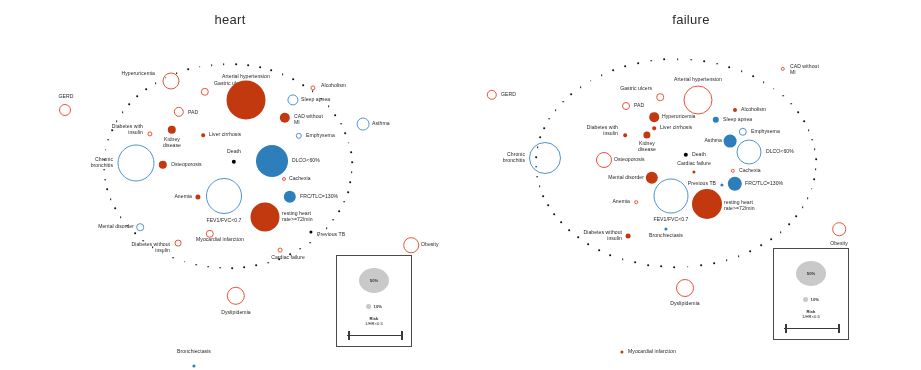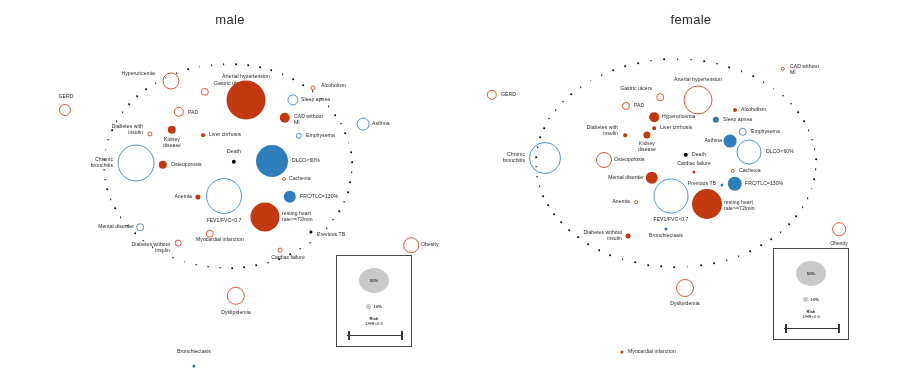--- a/index.html
+++ b/index.html
@@ -22,42 +22,42 @@
   .legend .risk{position:absolute;left:50%;transform:translateX(-50%);text-align:center;font-size:4.2px;color:#222;font-weight:bold;line-height:1.25;}
   .legend .bar{position:absolute;left:50%;transform:translateX(-50%);height:1px;background:#3a3a3a;}
   .legend .cap{position:absolute;width:1.6px;background:#3a3a3a;}
 </style>
 </head>
 <body>
 
 <div id="root">
 
   <div class="panel" id="panel-male" style="left:0">
-    <div class="panel-title">male</div>
+    <div class="panel-title">heart</div>
     <div class="layer" id="layer-male"></div>
     <div class="legend" id="legend-male" style="left: 336px; top: 255px; width: 76px; height: 92px;">
         <div class="big" style="width: 30px; height: 25px; top: 12px;">
           <span>50%</span>
         </div>
         <div class="smallrow" style="top: 48px;">
           <div class="smalldot"></div>
           <span>10%</span>
         </div>
         <div class="risk" style="top: 60px;">
           <div>Risk</div>
           <div style="font-weight: normal;">1/HR&lt;0.5</div>
         </div>
         <div class="bar" style="top: 79px; width: 54px;"></div>
         <div class="cap" style="left: 11px; top: 75px; height: 9px;"></div>
         <div class="cap" style="left: 64px; top: 75px; height: 9px;"></div>
       </div>
   </div>
 
   <div class="panel" id="panel-female" style="left:461px">
-    <div class="panel-title">female</div>
+    <div class="panel-title">failure</div>
     <div class="layer" id="layer-female"></div>
     <div class="legend" id="legend-female" style="left: 312px; top: 248px; width: 76px; height: 92px;">
         <div class="big" style="width: 30px; height: 25px; top: 12px;">
           <span>50%</span>
         </div>
         <div class="smallrow" style="top: 48px;">
           <div class="smalldot"></div>
           <span>10%</span>
         </div>
         <div class="risk" style="top: 60px;">

